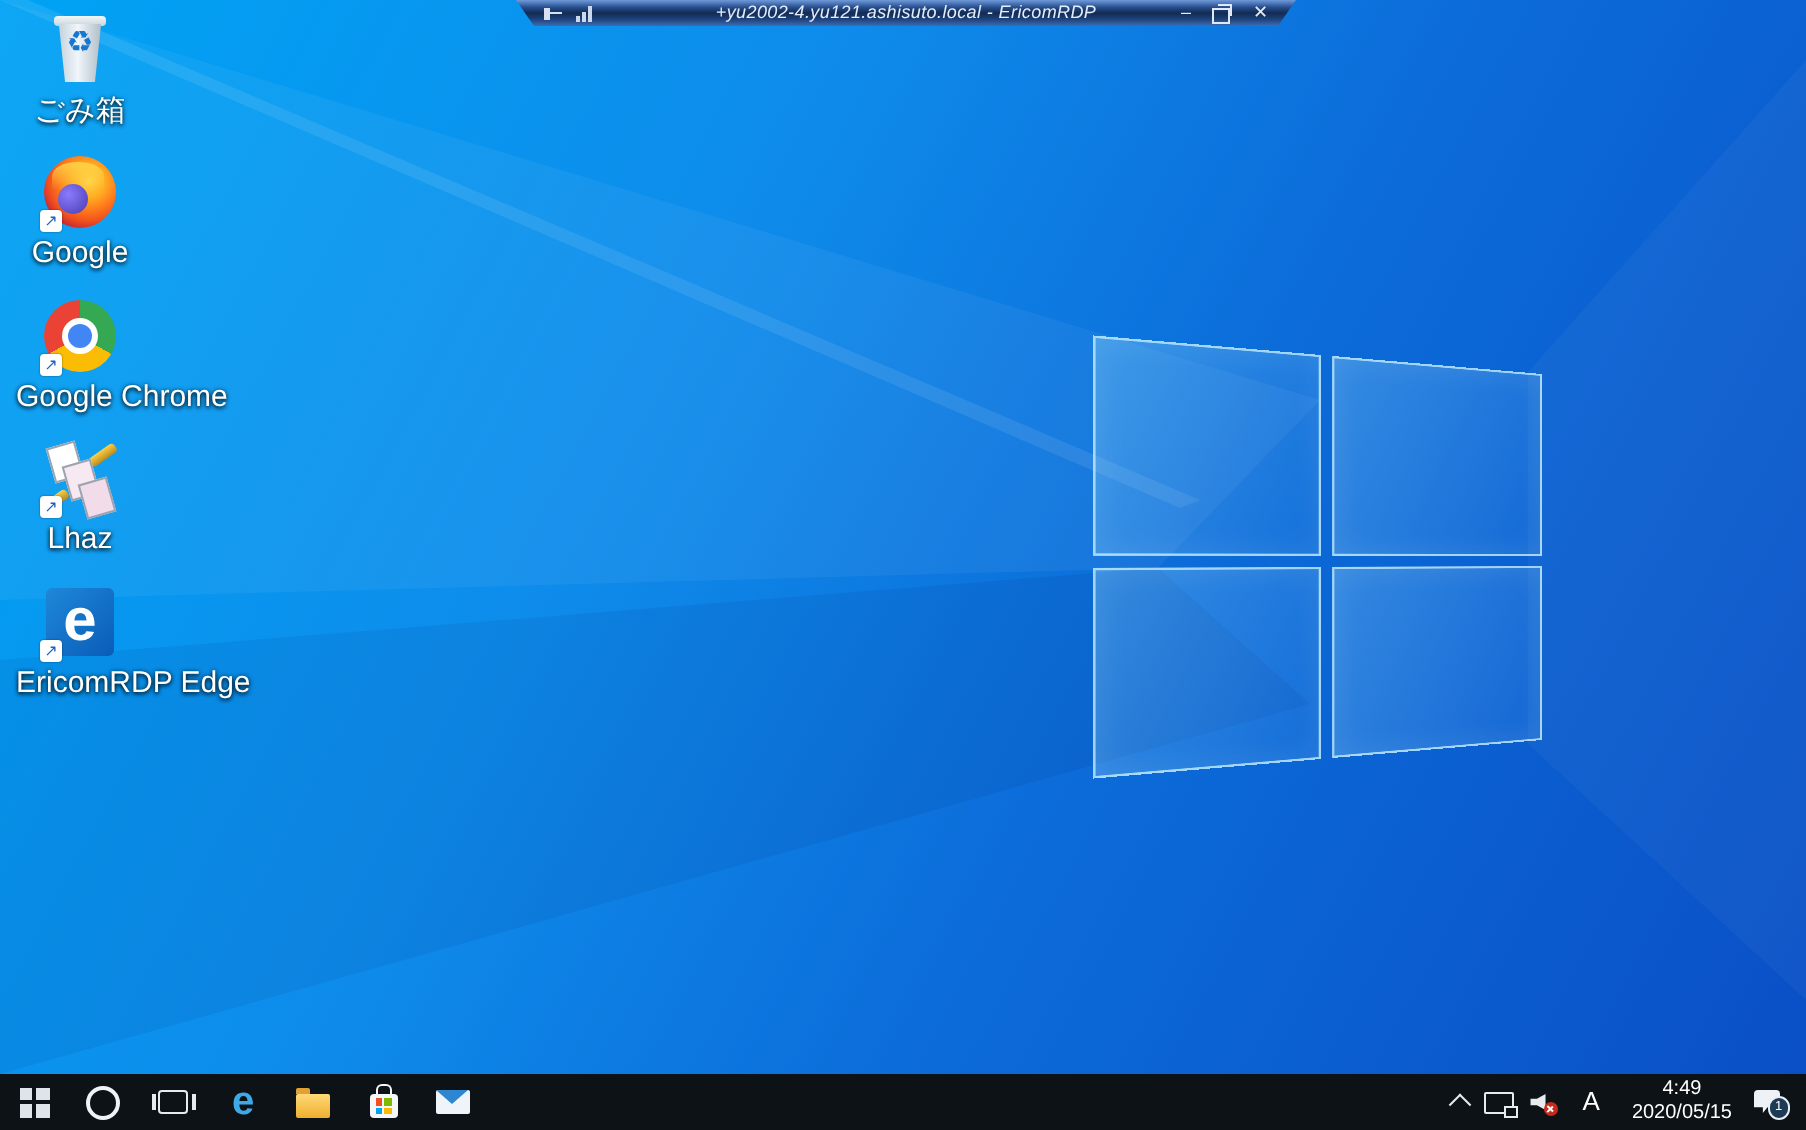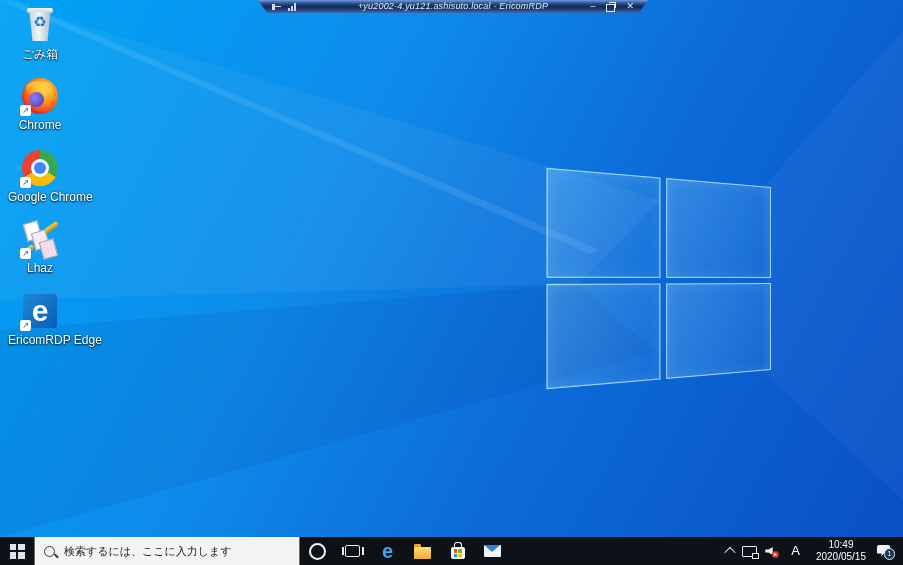--- a/index.html
+++ b/index.html
@@ -17,21 +17,21 @@
 
   .win-logo{position:absolute;left:571px;top:187px;width:200px;height:183px;
             transform:perspective(430px) rotateY(22deg);transform-origin:100% 50%;
             display:grid;grid-template-columns:1fr 1.12fr;grid-template-rows:1.02fr 0.98fr;gap:5px;}
   .pane{background:linear-gradient(115deg,rgba(165,230,255,0.26),rgba(90,185,250,0.10));
         border:1px solid rgba(205,245,255,0.75);box-shadow:inset 0 0 14px rgba(255,255,255,0.10);}
 
   
   .dicon{position:absolute;left:8px;width:64px;text-align:center;cursor:pointer;}
   .dart{position:relative;width:40px;height:40px;margin:0 auto;}
-  .dlabel{margin-top:1px;font-size:12px;color:#fff;white-space:nowrap;
+  .dlabel{margin-top:1px;font-size:15px;color:#fff;white-space:nowrap;
           text-shadow:0 1px 2px rgba(0,0,0,0.85),0 0 2px rgba(0,0,0,0.5);}
   .badge-shortcut{position:absolute;left:0px;bottom:1px;width:11px;height:11px;background:#fff;
           border-radius:2px;color:#1f5fc0;font-size:8px;line-height:11px;text-align:center;
           box-shadow:0 0 1px rgba(0,0,0,0.5);}
 
   
   .bin-lid{position:absolute;left:7px;top:3px;width:26px;height:5px;background:linear-gradient(#f2f7fa,#c8d4dd);border-radius:2px;}
   .bin-body{position:absolute;left:9px;top:7px;width:22px;height:29px;
             background:linear-gradient(90deg,#c3d0da,#f0f6fa 45%,#aebbc6);
             clip-path:polygon(2% 0,98% 0,84% 100%,16% 100%);}
@@ -173,21 +173,21 @@
       <div class="dlabel">ごみ箱</div>
     </div>
 
     <div class="dicon" style="top:77px">
       <div class="dart">
         <span class="ff-ball"></span>
         <span class="ff-swoosh"></span>
         <span class="ff-core"></span>
         <span class="badge-shortcut">↗</span>
       </div>
-      <div class="dlabel">Chrome</div>
+      <div class="dlabel">Google</div>
     </div>
 
     <div class="dicon" style="top:149px">
       <div class="dart">
         <span class="cr-ball"></span>
         <span class="cr-white"></span>
         <span class="cr-blue"></span>
         <span class="badge-shortcut">↗</span>
       </div>
       <div class="dlabel">Google Chrome</div>
@@ -236,24 +236,20 @@
   <div class="taskbar">
     <div class="tb-start">
       <span class="start-grid">
         <span></span>
           <span></span>
           <span></span>
           <span></span>
       </span>
     </div>
 
-    <div class="tb-search">
-      <span class="mag-icon"></span>
-      <input type="text" placeholder="検索するには、ここに入力します" style="">
-    </div>
 
     <div class="tb-mid">
       <div class="tb-icon">
         <span class="cortana-ring"></span>
       </div>
       <div class="tb-icon">
         <span class="tview-icon"></span>
       </div>
       <div class="tb-icon">
         <span class="edge-e">e</span>
@@ -287,21 +283,21 @@
         <span class="vol-icon">
           <span class="vol-spk"></span>
             <span class="vol-mute"></span>
         </span>
       </div>
       <div class="tray-item">
         <span class="ime-a">A</span>
       </div>
       <div class="tray-item clock">
         <div>
-          <div>10:49</div>
+          <div>4:49</div>
           <div>2020/05/15</div>
         </div>
       </div>
       <div class="tray-item">
         <span class="ac-icon">
           <span class="ac-bubble"></span>
           <span class="ac-badge">1</span>
         </span>
       </div>
     </div>

